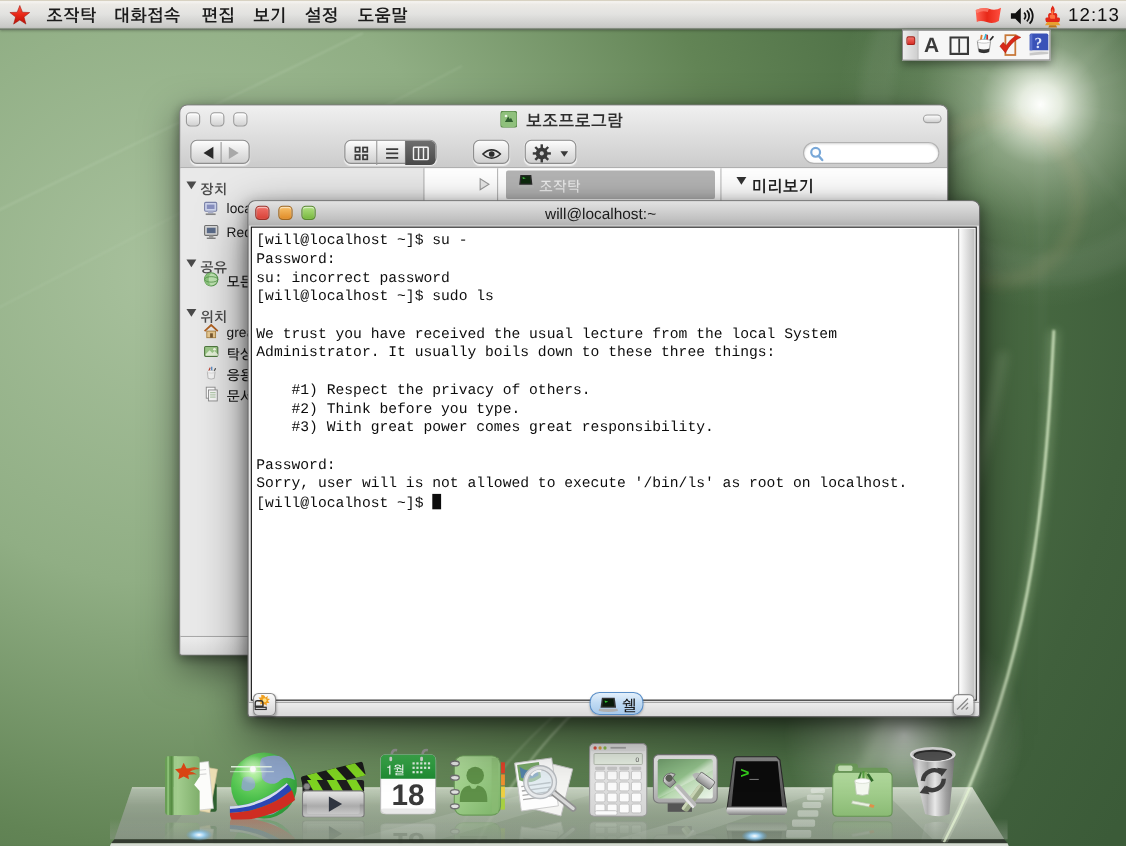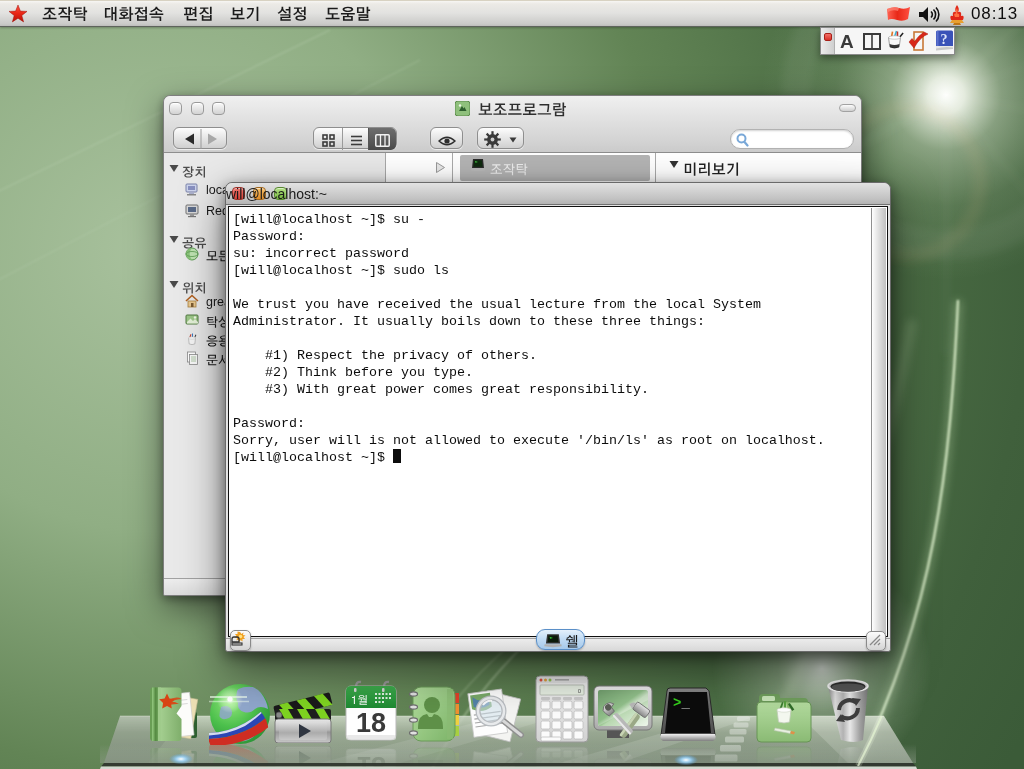--- a/index.html
+++ b/index.html
@@ -23,21 +23,21 @@
 .lbl{position:absolute;font-size:12.5px;color:#1a1a1a;white-space:nowrap}
 #fmcol1{position:absolute;left:222px;top:57px;width:67px;height:425px;background:#fff;border-right:1px solid #aaa}
 #fmcol2{position:absolute;left:289px;top:57px;width:203px;height:425px;background:#fff;border-right:1px solid #aaa}
 #fmsel{position:absolute;left:296px;top:58.5px;width:190px;height:26.5px;background:#b4b4b4;border-radius:2px}
 #fmcol3{position:absolute;left:492px;top:57px;width:205px;height:425px;background:#fff}
 #fmstatus{position:absolute;left:0;top:482px;width:697px;height:17px;background:linear-gradient(#ededed,#dcdcdc);border-top:1px solid #a2a2a2;border-radius:0 0 2px 2px}
 #term{position:absolute;left:225px;top:182px;width:666px;height:470px;z-index:3;border-radius:7px 7px 3px 3px;
  background:#e4e4e4;border:1px solid #6a6a6a;box-shadow:0 16px 44px rgba(0,0,0,.55),0 4px 14px rgba(0,0,0,.4)}
 #termhead{position:absolute;left:0;top:0;width:664px;height:22px;border-radius:7px 7px 0 0;
  background:linear-gradient(#e2e2e2,#c2c2c2 75%,#b4b4b4);border-bottom:1px solid #717171}
-#termtitle{position:absolute;left:0;top:3px;width:640px;font-size:14px;color:#1a1a1a}
+#termtitle{position:absolute;left:0;top:3px;width:640px;text-align:center;font-size:14px;color:#1a1a1a}
 #termbody{position:absolute;left:2px;top:23px;width:660px;height:431px;background:#fff;border:1.5px solid #101010}
 #termtext{font-family:"Liberation Mono",monospace;font-size:13.34px;line-height:17px;color:#0c0c0c;position:absolute;left:4px;top:4px}
 #cursor{display:inline-block;width:8px;height:14px;background:#0c0c0c;vertical-align:-2px}
 #termscroll{position:absolute;right:1px;top:1px;width:15px;height:426px;background:linear-gradient(90deg,#ffffff,#e2e2e2 45%,#c0c0c0);border-left:1px solid #909090}
 #termstatus{position:absolute;left:0;top:454.5px;width:664px;height:13.5px;background:linear-gradient(#ececec,#d8d8d8);border-top:1px solid #a2a2a2;border-radius:0 0 3px 3px}
 .sbtn{position:absolute;border:1px solid #8a8a8a;border-radius:5px;background:linear-gradient(#fbfbfb,#d4d4d4);box-shadow:0 1px 2px rgba(0,0,0,.25)}
 #shellbtn{position:absolute;left:310px;top:446px;width:49px;height:21px;border-radius:9px;border:1.5px solid #5a8fc8;
  background:linear-gradient(#e4f0fb,#c2dcf4 45%,#a6c9ea);box-shadow:0 1px 2px rgba(0,0,0,.25)}
 #menubar{position:absolute;left:0;top:0;width:1024px;height:27px;z-index:4;
  background:linear-gradient(#fbfaf8,#eceae6 15%,#e2e2e0 50%,#cacac8 92%,#bdbdbb);
@@ -1138,21 +1138,21 @@
         <path d="M15.5 3.5 a7 7 0 0 1 0 10"></path>
         <path d="M18 1.5 a10 10 0 0 1 0 14"></path>
       </g>
     </svg>
     <svg style="position:absolute;left:948px;top:4px" width="18" height="22" viewBox="0 0 18 22">
 <path d="M9 1 Q12 5 10 8 Q14 7 13 12 Q17 11 15 16 L3 16 Q1 11 5 12 Q4 7 8 8 Q6 5 9 1 Z" fill="#e02818"></path>
 <path d="M9 4 Q10.5 7 9 9.5 Q12 9 11 13 L7 13 Q5 9 8 9.5 Q7 7 9 4 Z" fill="#ff7040"></path>
 <path d="M4 16 l10 0 2 3 -14 0 Z" fill="#e8a030"></path>
 <path d="M6 19 l6 0 1 2 -8 0 Z" fill="#c07818"></path>
     </svg>
-<div id="clock">08:13</div>
+<div id="clock">12:13</div>
 </div>
 
 <div id="palette">
 <div id="palgrip">
       <div style="position:absolute;left:2.5px;top:5px;width:8px;height:8px;border-radius:2px;background:linear-gradient(#f47068,#d83028);border:1px solid #a82018"></div>
     </div>
 <div class="pal" style="left:19px;top:3px;font-family:'Liberation Sans';font-size:19px;font-weight:bold;color:#3a3a3a">A</div>
 <div class="pal" style="left:42px;top:5px"><svg width="18" height="17" viewBox="0 0 18 17">
         <rect x="1" y="1" width="16" height="15" fill="none" stroke="#3a3a3a" stroke-width="2"></rect>
         <line x1="9" y1="2" x2="9" y2="15" stroke="#3a3a3a" stroke-width="1.6"></line>

